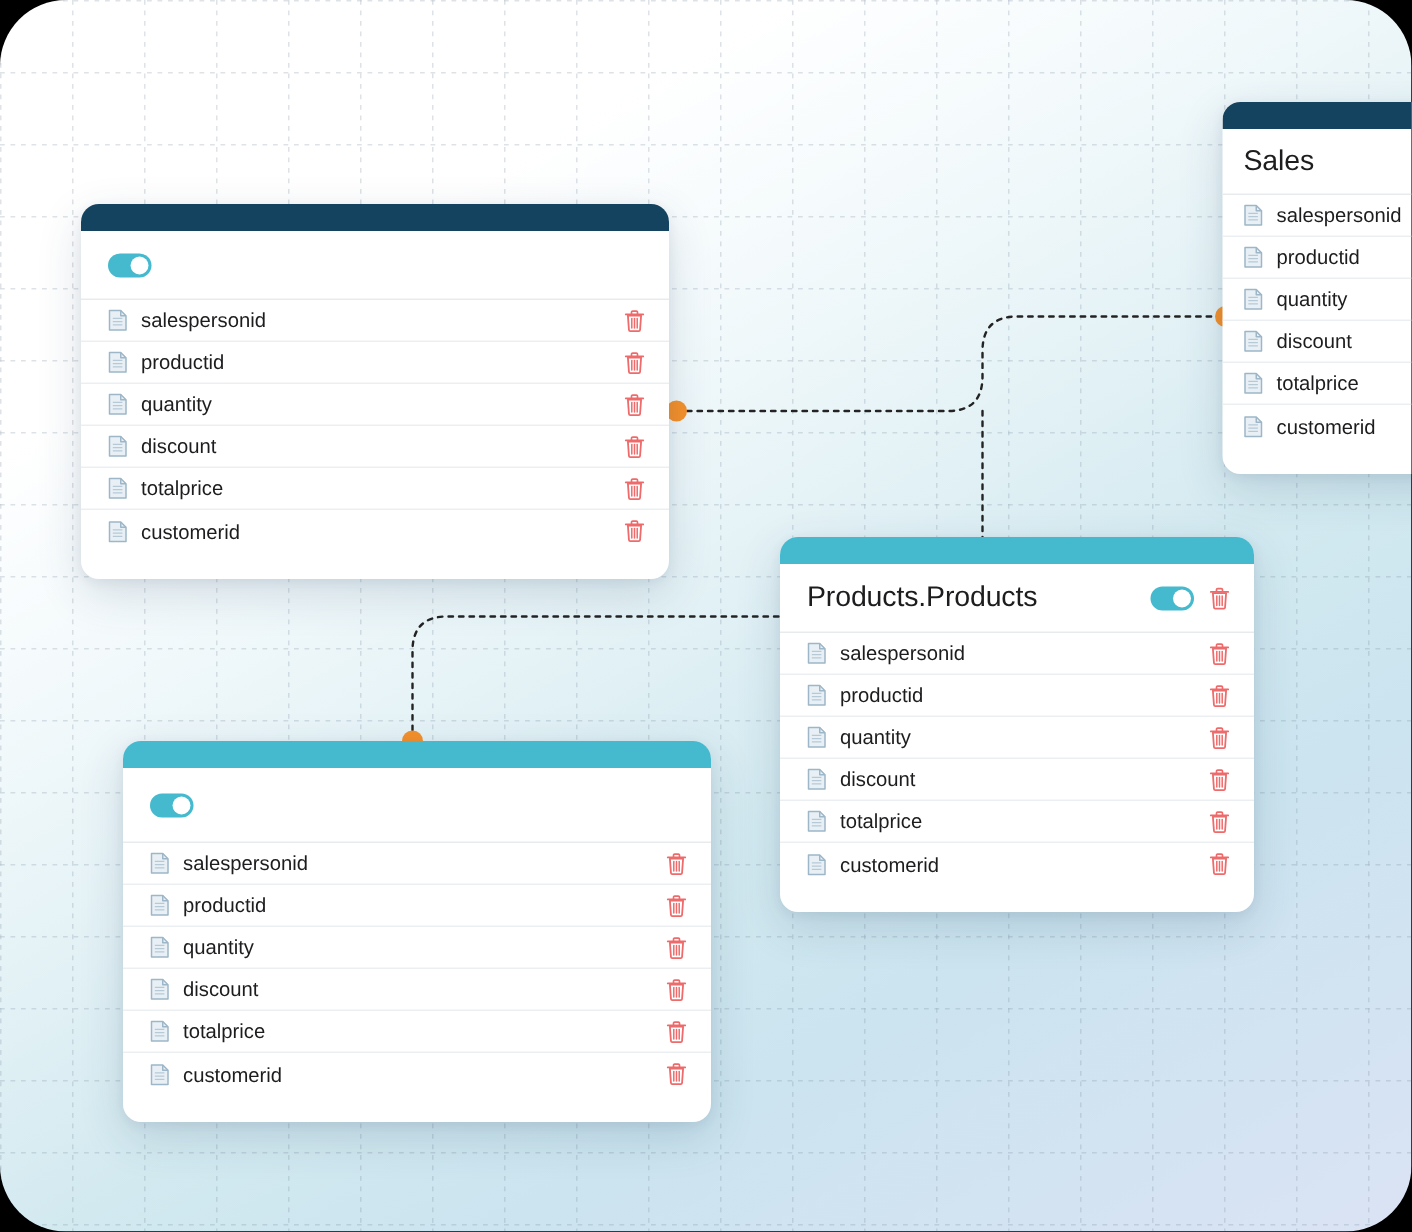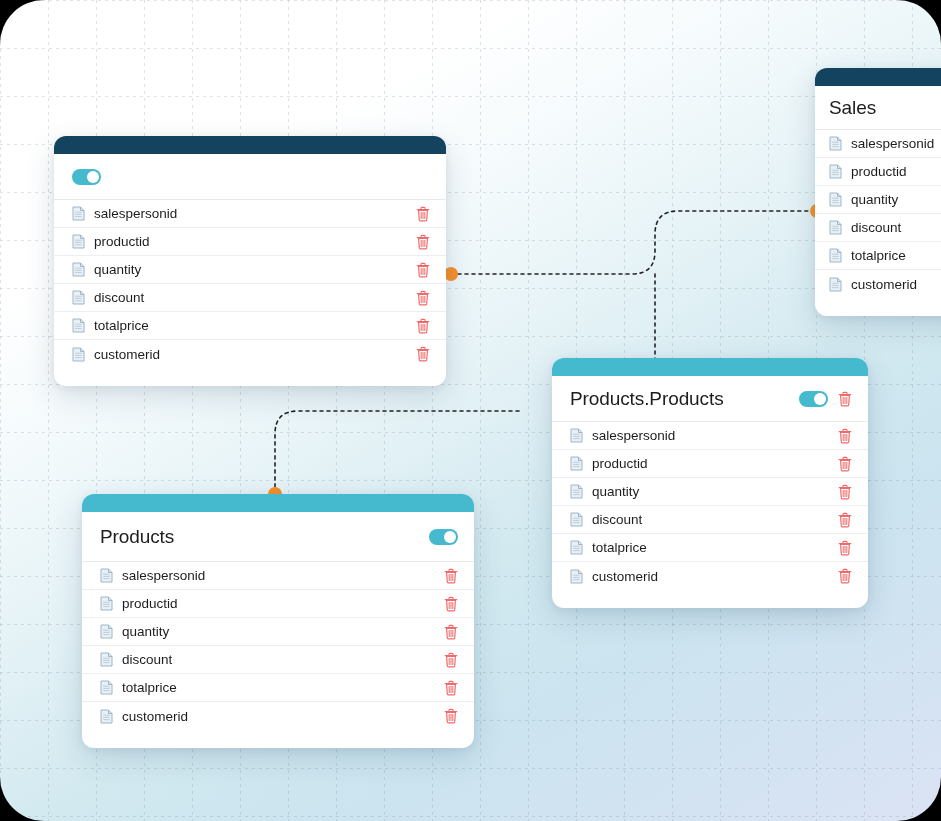--- a/index.html
+++ b/index.html
@@ -135,21 +135,21 @@
   }
 
   .doc-icon { flex: 0 0 auto; display:block; }
   .trash-icon { flex: 0 0 auto; display:block; cursor: pointer; }
 
   .card-pad-bottom { height: 18px; }
 
   
   #card-sales-sales { left: 54px; top: 136px; width: 392px; }
   #card-sales       { left: 815px; top: 68px;  width: 178px; }
-  #card-products-products { left: 520px; top: 358px; width: 316px; margin-left: 32px; }
+  #card-products-products { left: 520px; top: 358px; width: 316px; }
   #card-products    { left: 82px;  top: 494px; width: 392px; }
 
   
   #card-sales .field-row { height: 28px; padding: 0 14px 0 14px; }
   #card-sales .card-title-row { height: 44px; padding: 0 14px; }
 
   
   #card-products .field-row { height: 28px; }
   #card-products .card-title-row { height: 50px; }
 </style>
@@ -553,21 +553,20 @@
             </svg>
           </span>
         </div>
       </div>
     <div class="card-pad-bottom"></div>
   </div>
 
   <div class="card" id="card-products">
     <div class="card-header teal"></div>
     <div class="card-title-row">
-      <div class="card-title">Products</div>
       <div class="title-actions">
         <div class="toggle"></div>
       </div>
     </div>
     <div>
         <div class="field-row">
           <svg width="13" height="15" viewBox="0 0 13 15" class="doc-icon">
             <path d="M1 1 h7.5 L12 4.5 V14 H1 Z" fill="#e9f0f5" stroke="#9db6c8" stroke-width="1" stroke-linejoin="round"></path>
             <path d="M8.5 1 V4.5 H12" fill="none" stroke="#9db6c8" stroke-width="1" stroke-linejoin="round"></path>
             <line x1="3.2" x2="9.6" y1="6.2" y2="6.2" stroke="#b6c9d7" stroke-width="0.9"></line>

